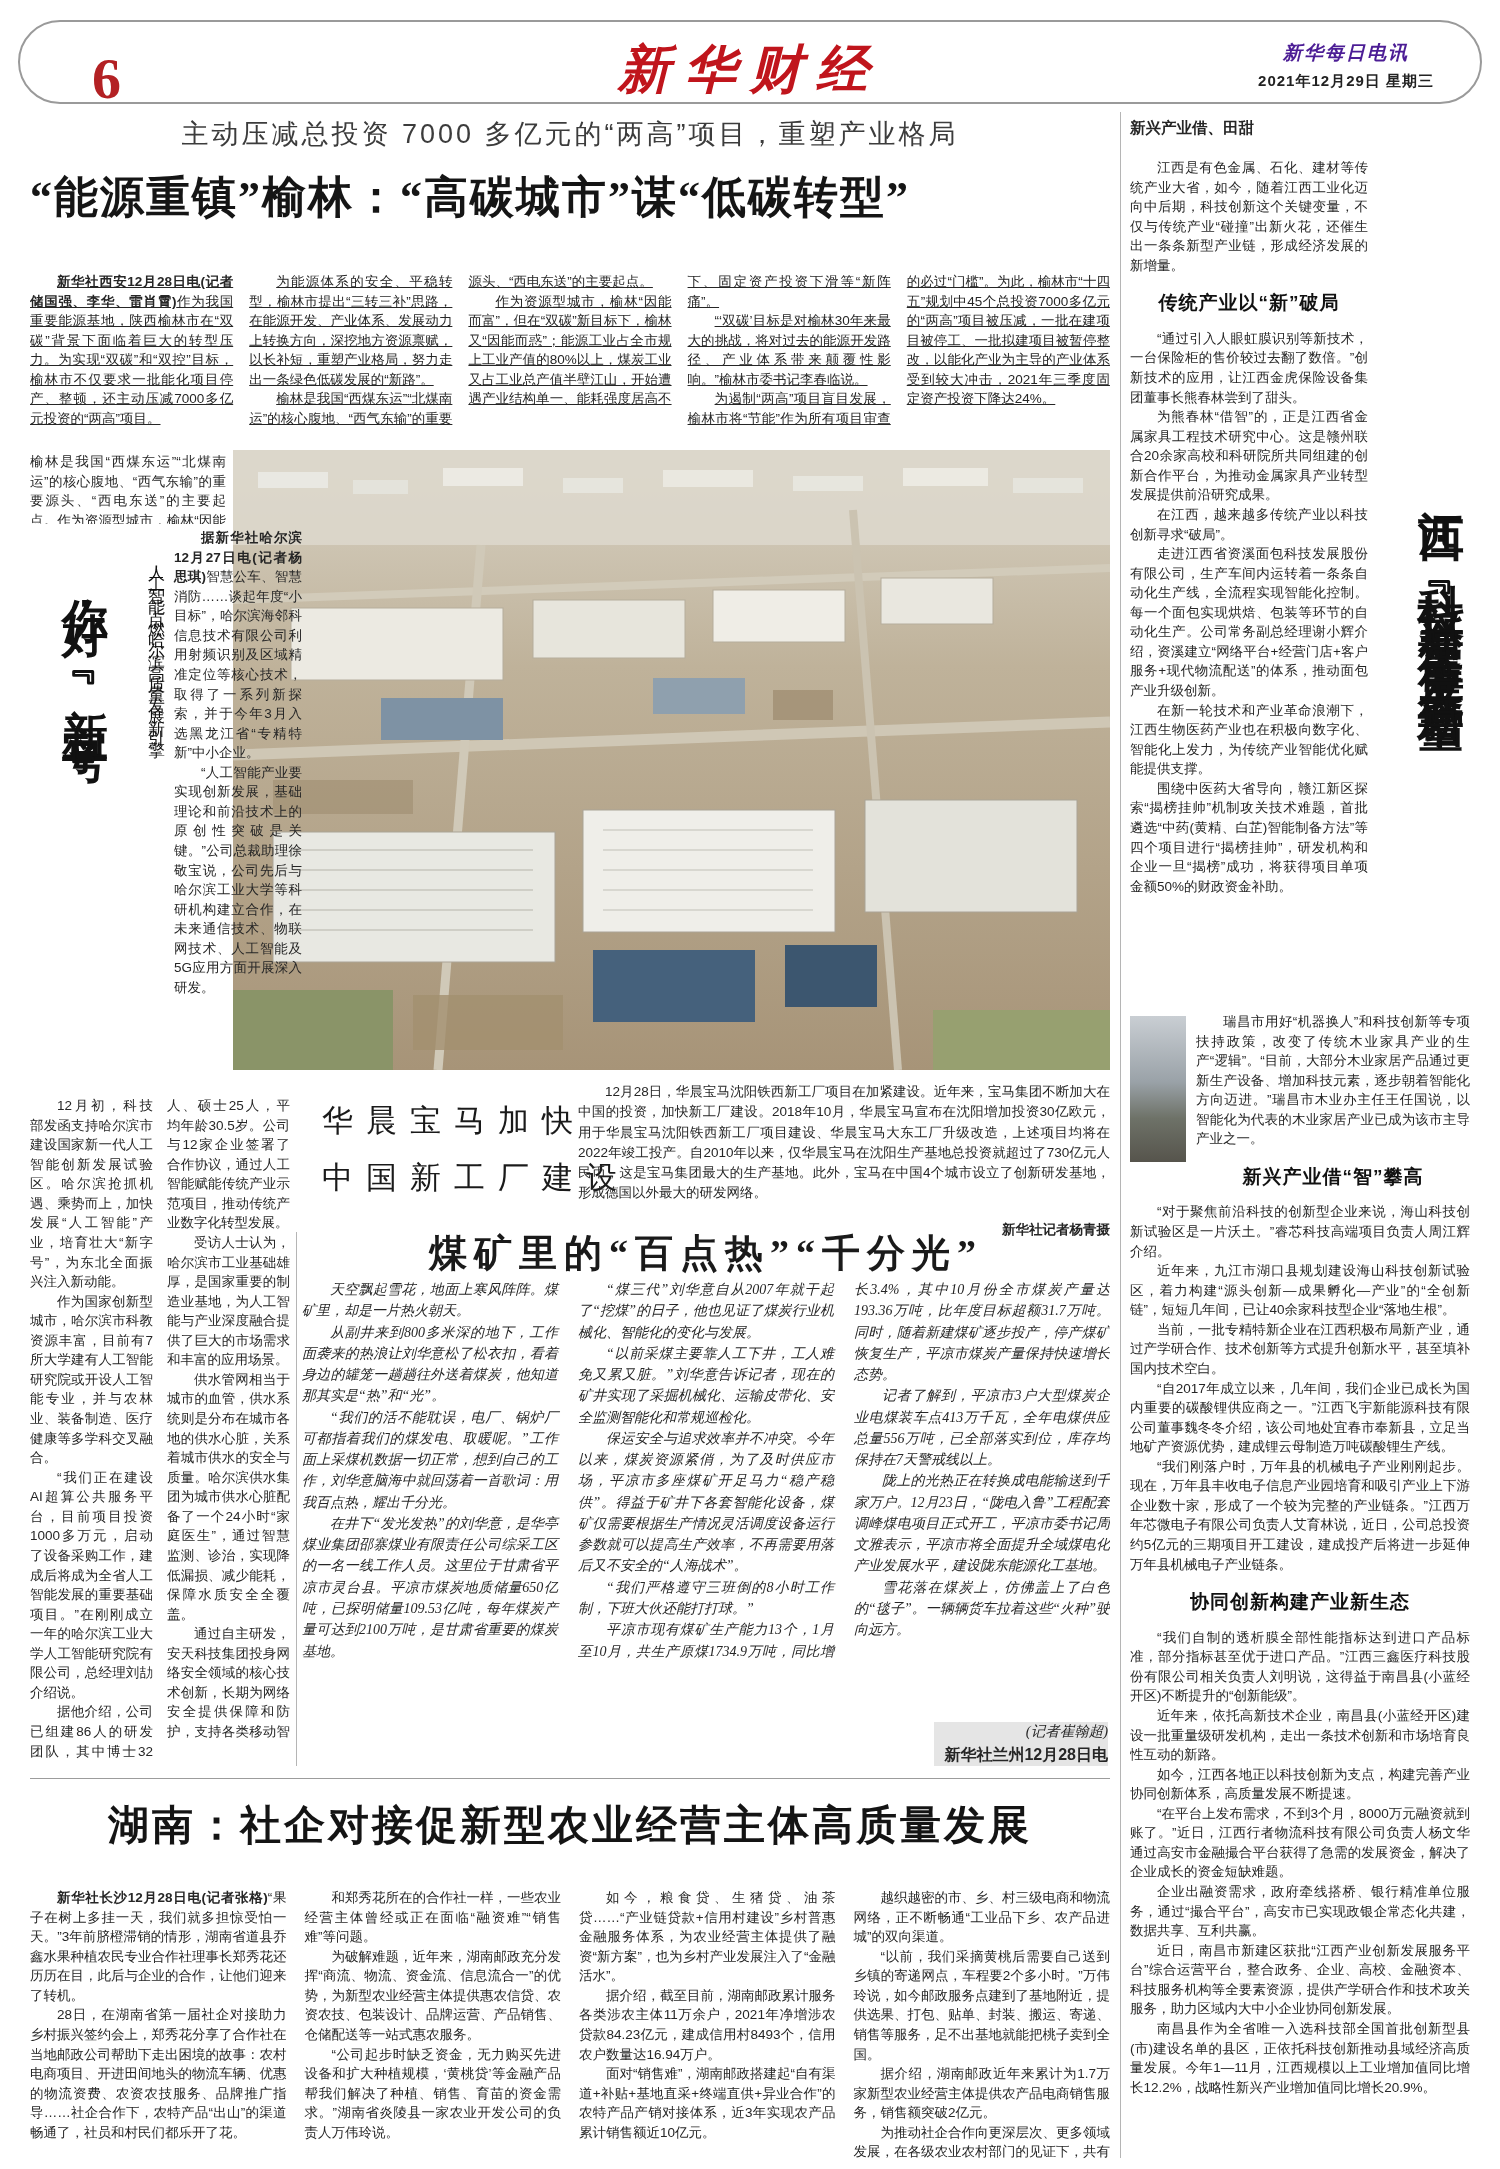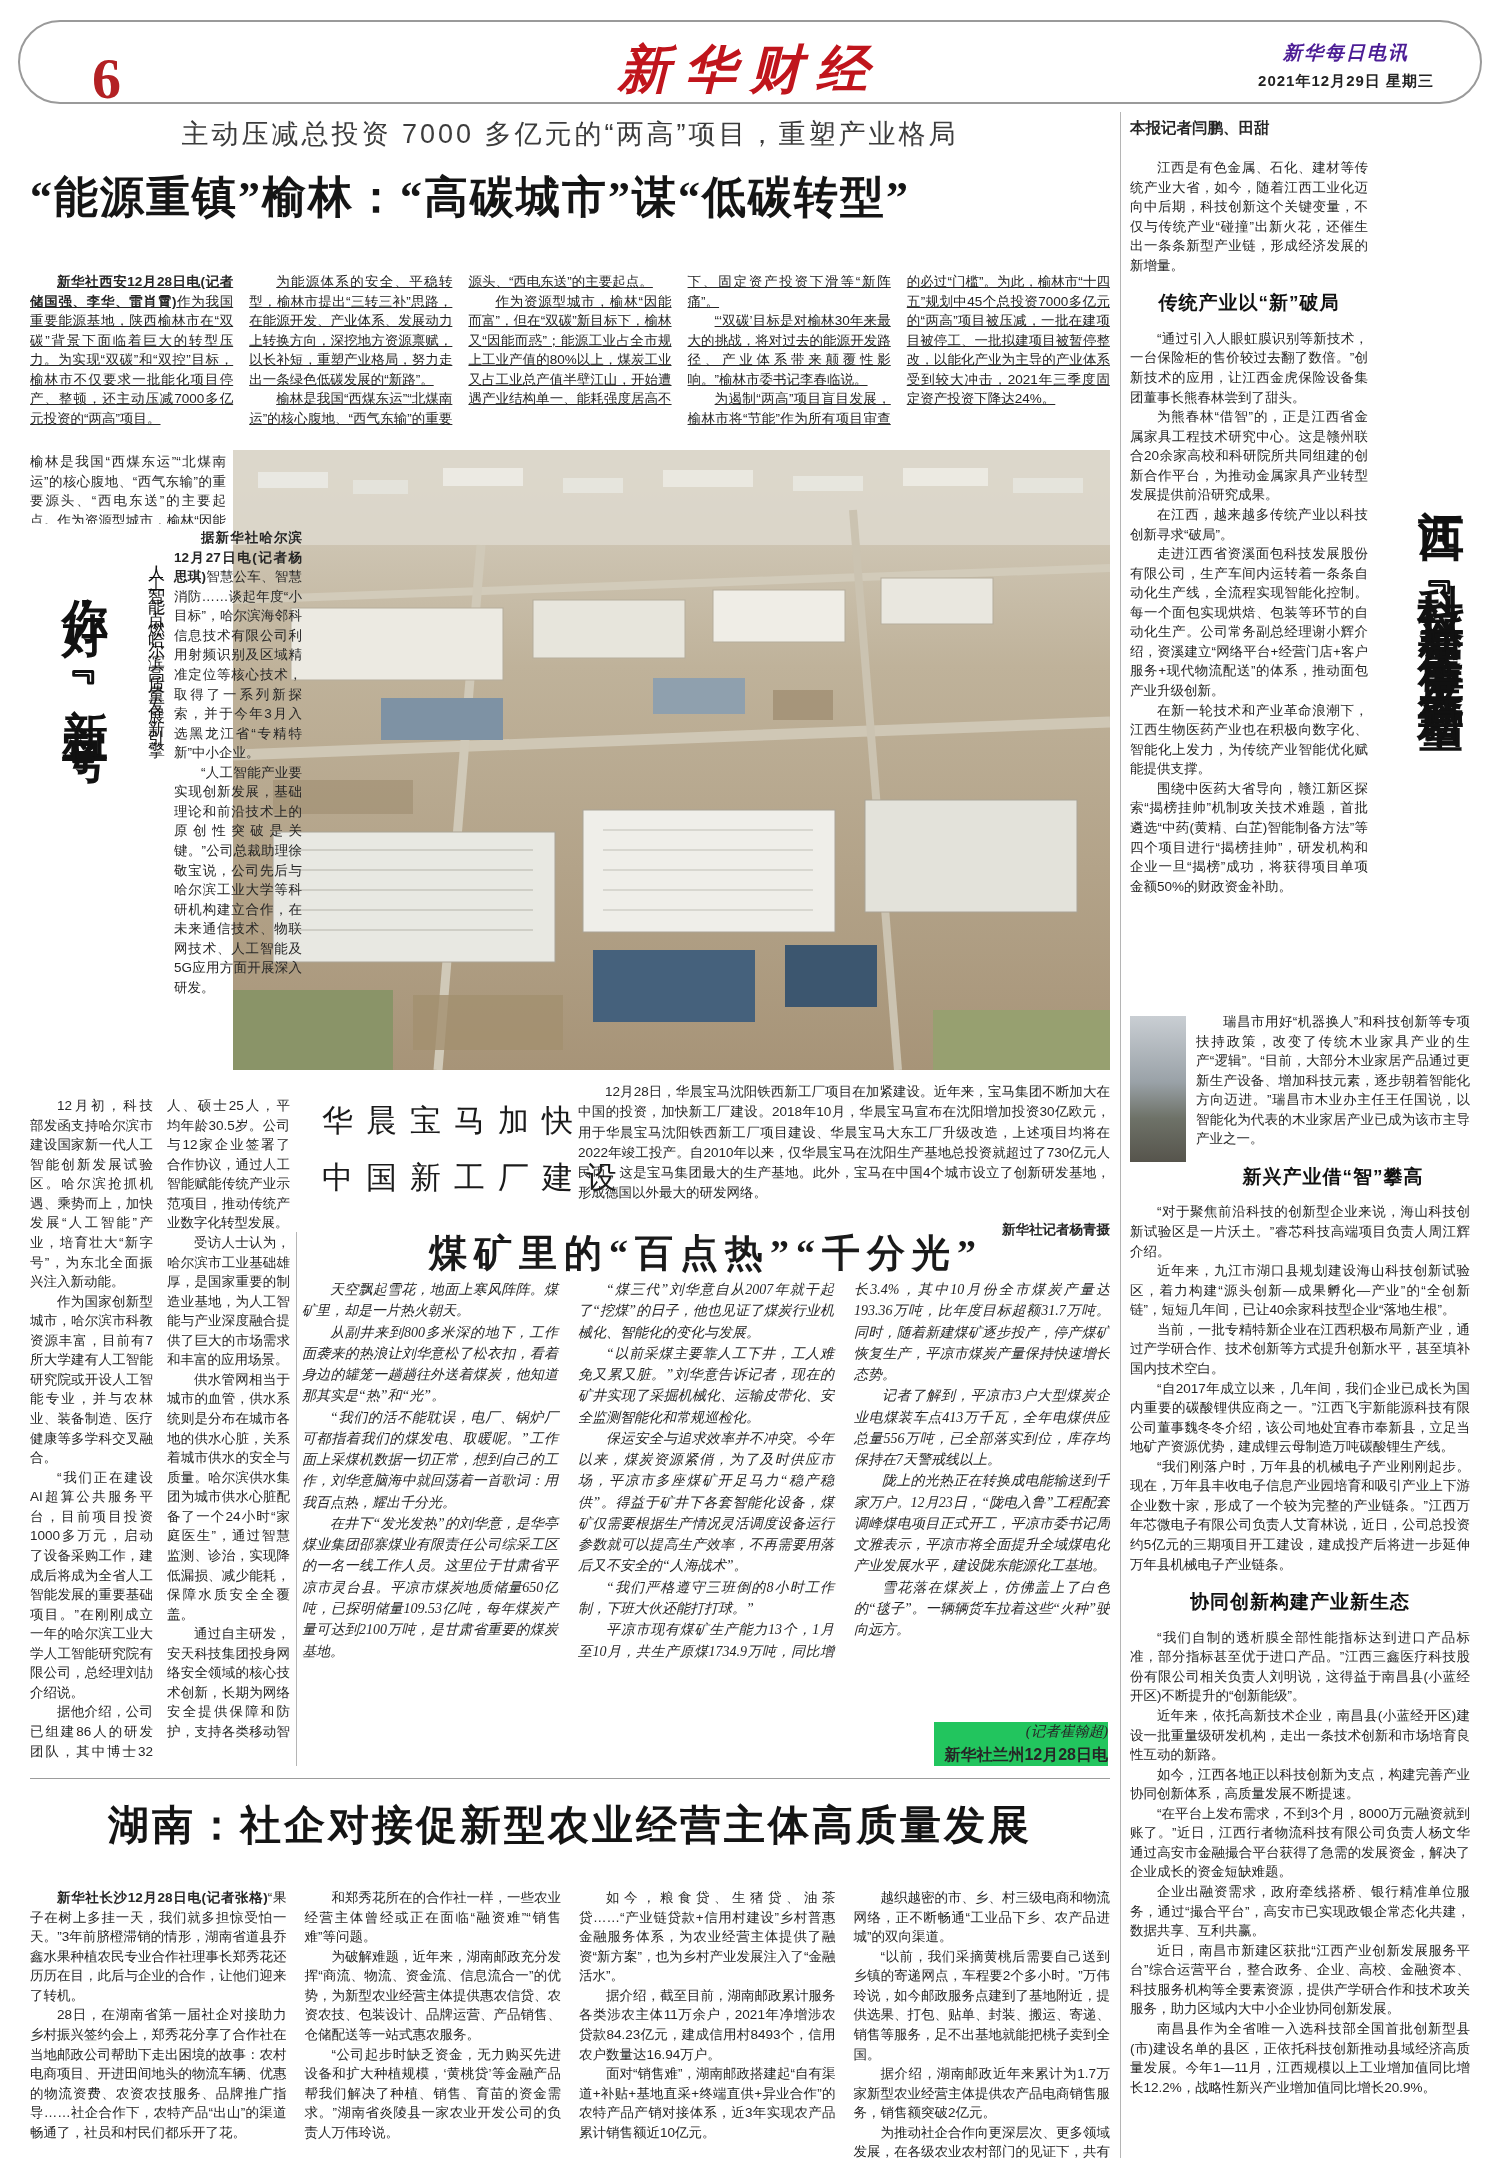--- a/index.html
+++ b/index.html
@@ -48,21 +48,21 @@
   .strip-a-text{flex:1;padding-left:6px;overflow:hidden;}
   .strip-b{position:absolute;left:30px;top:1096px;width:260px;height:676px;
           column-count:2;column-gap:14px;overflow:hidden;}
   
   .coal{position:absolute;left:302px;top:1228px;width:808px;height:542px;}
   .coal-hl{text-align:center;font-family:"Liberation Serif","DejaVu Serif",serif;font-weight:bold;
           font-size:38px;letter-spacing:7px;color:#1a1a1a;}
   .coal-body{height:438px;column-count:3;column-gap:20px;overflow:hidden;
           font-family:"Liberation Serif","DejaVu Serif",serif;font-style:italic;
           font-size:14px;line-height:1.52;}
-  .coal-by{position:absolute;right:2px;bottom:4px;background:#22c55e;text-align:right;padding-left:10px;}
+  .coal-by{position:absolute;right:2px;bottom:4px;background:#e5e5e5;text-align:right;padding-left:10px;}
   .coal-by .r1{font-family:"Liberation Serif","DejaVu Serif",serif;font-style:italic;font-size:14.5px;}
   .coal-by .r2{font-weight:bold;font-size:16px;margin-top:4px;}
   
   .jx-by{position:absolute;left:1130px;top:118px;width:250px;font-weight:bold;font-size:15.5px;}
   .jx-upper{position:absolute;left:1130px;top:158px;width:238px;height:850px;overflow:hidden;}
   .jx-vtitle{position:absolute;left:1382px;top:150px;height:866px;width:90px;text-align:center;
           font-family:"Liberation Serif","DejaVu Serif",serif;font-weight:bold;
           font-size:46px;letter-spacing:9px;color:#111;}
   .jx-lower{position:absolute;left:1130px;top:1012px;width:340px;height:1148px;overflow:hidden;}
   .subhead{font-weight:bold;font-size:19px;text-align:center;letter-spacing:1px;
@@ -197,21 +197,21 @@
         <p class="para">陇上的光热正在转换成电能输送到千家万户。12月23日，“陇电入鲁”工程配套调峰煤电项目正式开工，平凉市委书记周文雅表示，平凉市将全面提升全域煤电化产业发展水平，建设陇东能源化工基地。</p>
         <p class="para">雪花落在煤炭上，仿佛盖上了白色的“毯子”。一辆辆货车拉着这些“火种”驶向远方。</p>
       </div>
     <div class="coal-by">
       <div class="r1">(记者崔翰超)</div>
       <div class="r2">新华社兰州12月28日电</div>
     </div>
   </div>
 
   <div class="vrule" style="left:1120px;top:112px;height:2046px;"></div>
-  <div class="jx-by">本报记者闫鹏、田甜</div>
+  <div class="jx-by">新兴产业借、田甜</div>
   <div class="jx-vtitle vtext">江西：科技『新变量』催生发展『新增量』</div>
   <div class="jx-upper body-sm">
     <p class="para">江西是有色金属、石化、建材等传统产业大省，如今，随着江西工业化迈向中后期，科技创新这个关键变量，不仅与传统产业“碰撞”出新火花，还催生出一条条新型产业链，形成经济发展的新增量。</p>
     <div class="subhead">传统产业以“新”破局</div>
   <p class="para">“通过引入人眼虹膜识别等新技术，一台保险柜的售价较过去翻了数倍。”创新技术的应用，让江西金虎保险设备集团董事长熊春林尝到了甜头。</p>
       <p class="para">为熊春林“借智”的，正是江西省金属家具工程技术研究中心。这是赣州联合20余家高校和科研院所共同组建的创新合作平台，为推动金属家具产业转型发展提供前沿研究成果。</p>
       <p class="para">在江西，越来越多传统产业以科技创新寻求“破局”。</p>
       <p class="para">走进江西省资溪面包科技发展股份有限公司，生产车间内运转着一条条自动化生产线，全流程实现智能化控制。每一个面包实现烘焙、包装等环节的自动化生产。公司常务副总经理谢小辉介绍，资溪建立“网络平台+经营门店+客户服务+现代物流配送”的体系，推动面包产业升级创新。</p>
       <p class="para">在新一轮技术和产业革命浪潮下，江西生物医药产业也在积极向数字化、智能化上发力，为传统产业智能优化赋能提供支撑。</p>
       <p class="para">围绕中医药大省导向，赣江新区探索“揭榜挂帅”机制攻关技术难题，首批遴选“中药(黄精、白芷)智能制备方法”等四个项目进行“揭榜挂帅”，研发机构和企业一旦“揭榜”成功，将获得项目单项金额50%的财政资金补助。</p>

